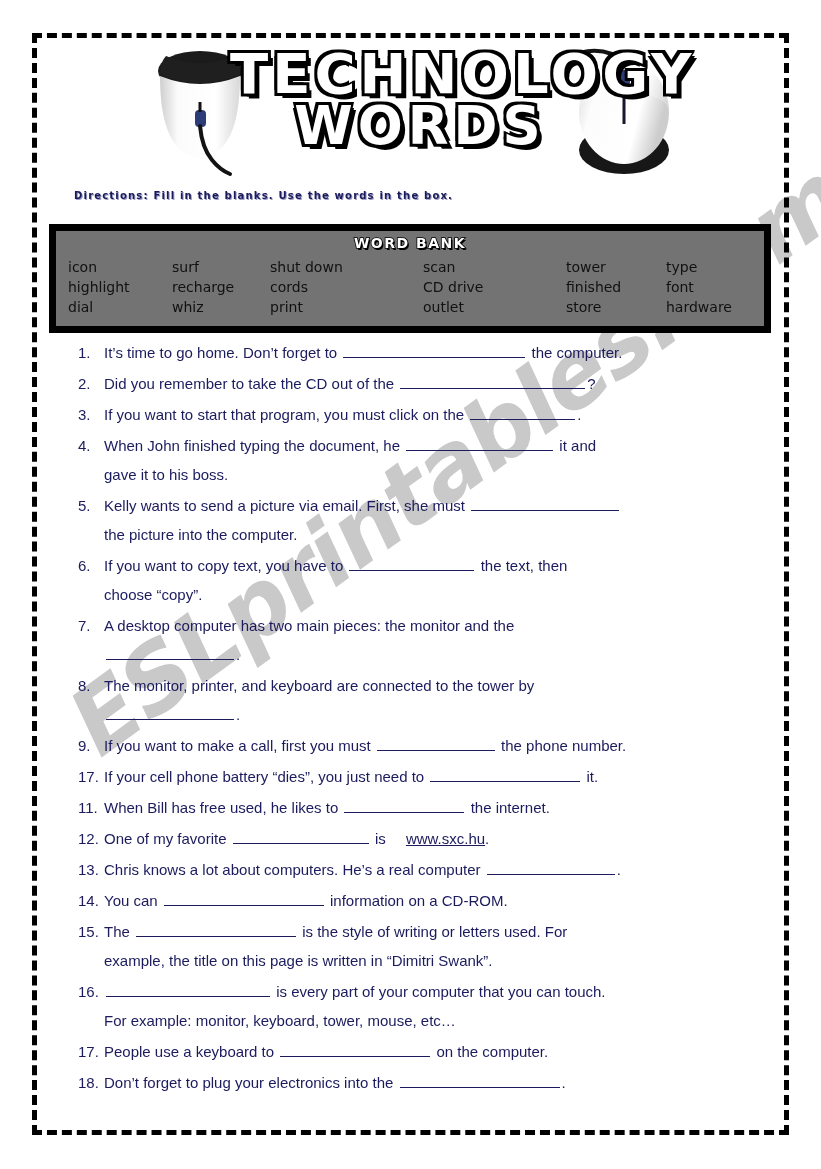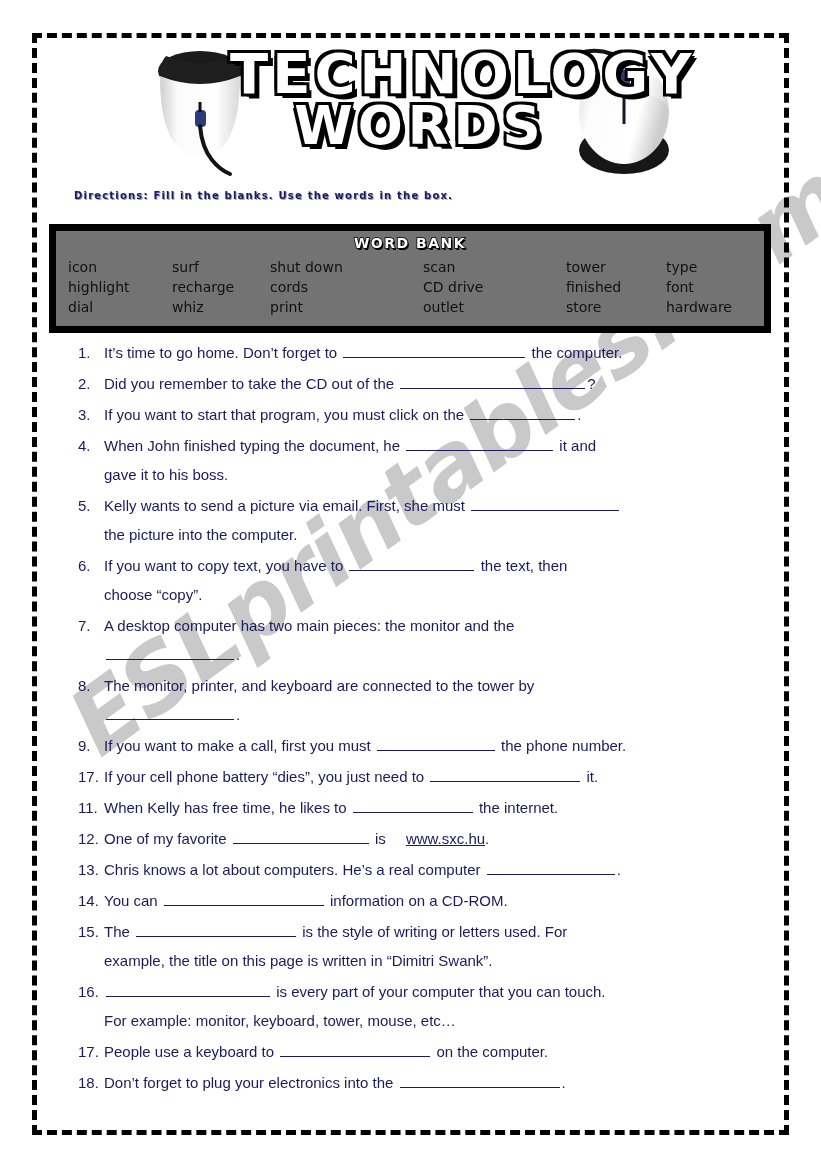--- a/index.html
+++ b/index.html
@@ -331,21 +331,21 @@
     </div>
     <div class="q-row">
       <div class="q-num">17.</div>
       <div class="q-body">
         <div class="q-line"><span>If your cell phone battery “dies”, you just need to </span><span class="blank" style="width: 150px;"></span><span> it.</span></div>
       </div>
     </div>
     <div class="q-row">
       <div class="q-num">11.</div>
       <div class="q-body">
-        <div class="q-line"><span>When Kelly has free time, he likes to </span><span class="blank" style="width: 120px;"></span><span> the internet.</span></div>
+        <div class="q-line"><span>When Bill has free used, he likes to </span><span class="blank" style="width: 120px;"></span><span> the internet.</span></div>
       </div>
     </div>
     <div class="q-row">
       <div class="q-num">12.</div>
       <div class="q-body">
         <div class="q-line"><span>One of my favorite </span><span class="blank" style="width: 136px;"></span><span> is </span><span class="lnk">www.sxc.hu</span><span>.</span></div>
       </div>
     </div>
     <div class="q-row">
       <div class="q-num">13.</div>

